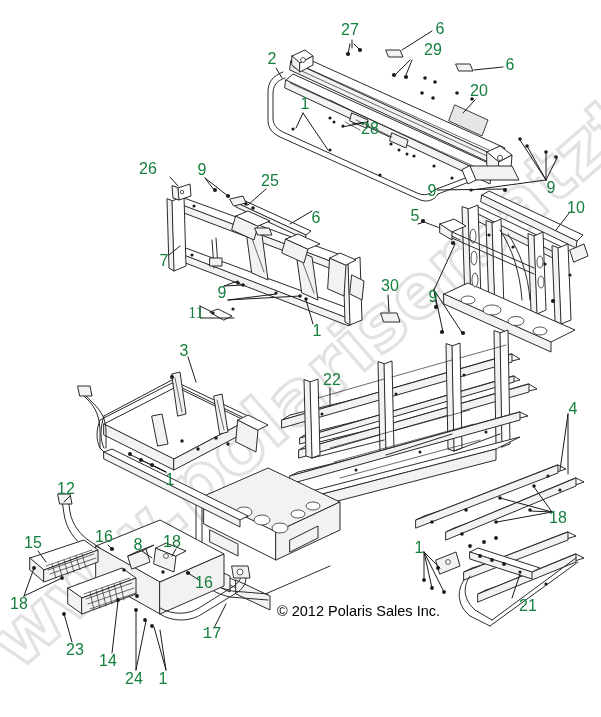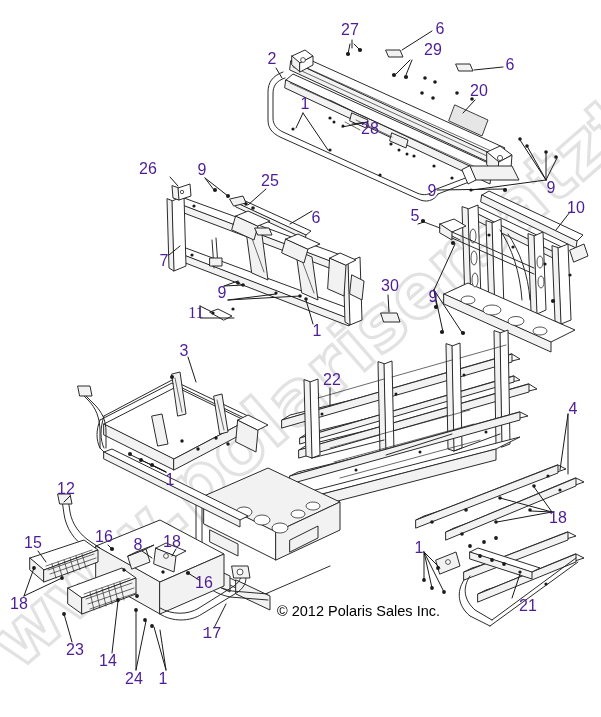--- a/index.html
+++ b/index.html
@@ -28,21 +28,21 @@
                stroke-linejoin:round;stroke-linecap:round;}
   #art .face-d{fill:#e6e6e6;stroke:#2b2b2b;stroke-width:.9;
                stroke-linejoin:round;stroke-linecap:round;}
   #art .dot{fill:#1a1a1a;stroke:none;}
   #art .lead{fill:none;stroke:#1a1a1a;stroke-width:1;stroke-linecap:round;}
   #art .hole{fill:#ffffff;stroke:#2b2b2b;stroke-width:.8;}
 
   
   .callout{position:absolute;z-index:20;
            font-family:"Liberation Sans","DejaVu Sans",sans-serif;
-           font-size:16px;font-weight:400;color:#4c1d95;
+           font-size:16px;font-weight:400;color:#15803d;
            line-height:1;white-space:nowrap;
            transform:translate(-50%,-50%);}
 
   
   #copyright{position:absolute;z-index:20;left:277px;top:603px;
              font-family:"Liberation Sans","DejaVu Sans",sans-serif;
              font-size:14.5px;color:#000;white-space:nowrap;}
 </style>
 </head>
 <body>

